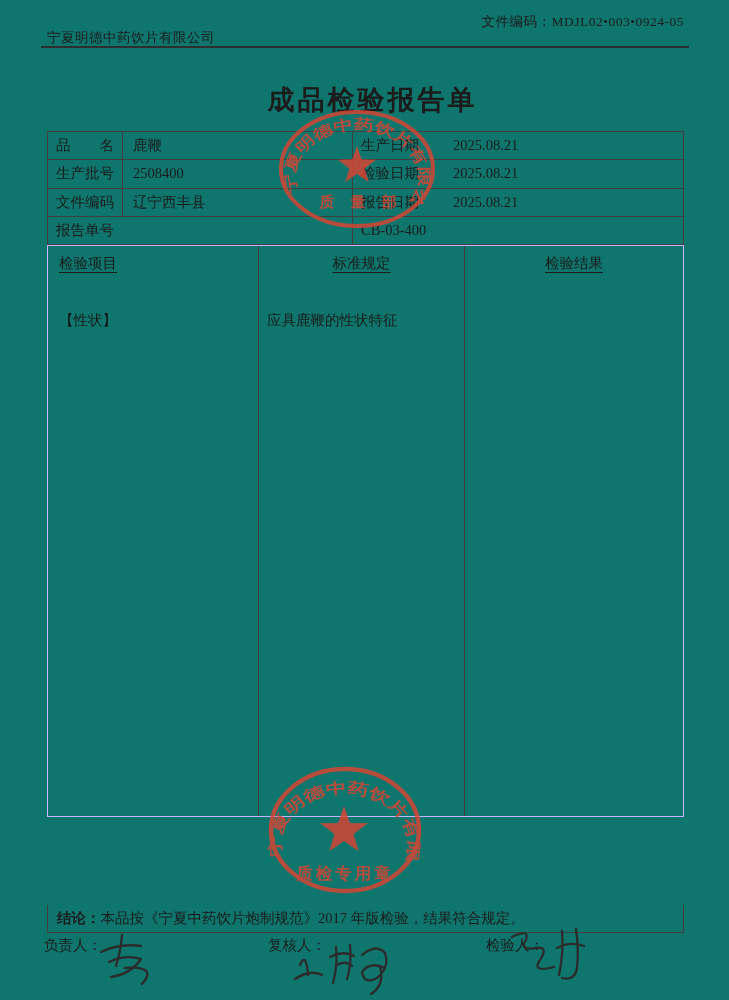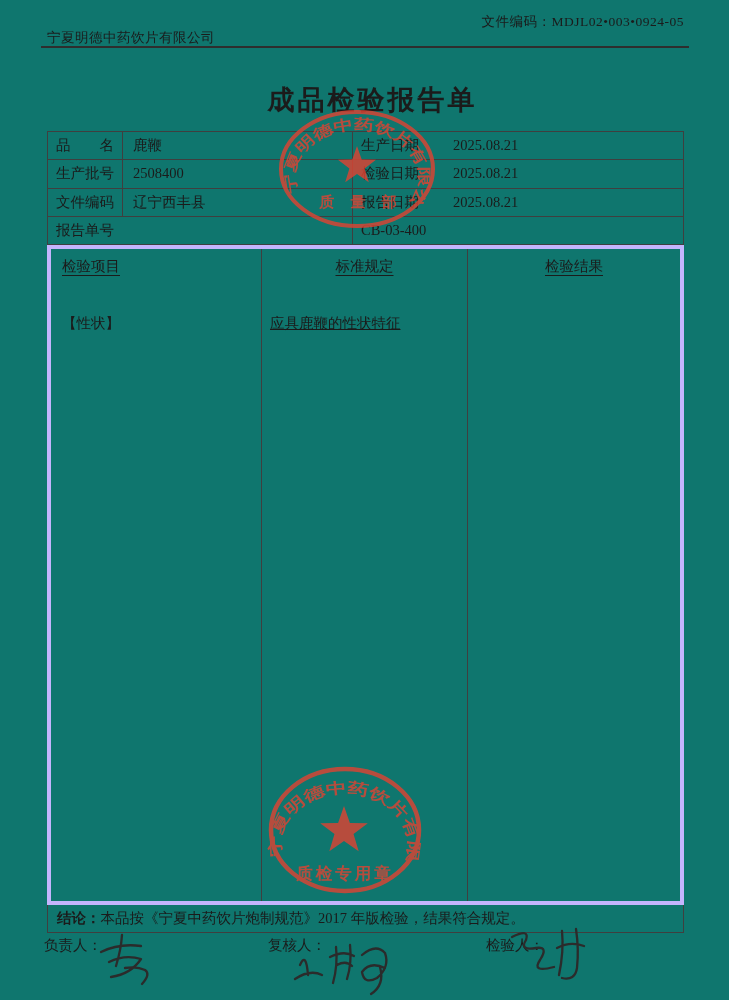--- a/index.html
+++ b/index.html
@@ -20,29 +20,29 @@
               border:1px solid #3f3f3f;box-sizing:border-box;display:flex;flex-direction:column;}
   .info-row{flex:1;display:flex;border-bottom:1px solid #3f3f3f;box-sizing:border-box;}
   .info-row:last-child{border-bottom:none;}
   .cell{display:flex;align-items:center;box-sizing:border-box;font-size:14.5px;}
   .c-label{width:75px;padding-left:8px;border-right:1px solid #3f3f3f;}
   .c-value{width:230px;padding-left:10px;border-right:1px solid #3f3f3f;}
   .c-right{flex:1;padding-left:8px;}
   .c-rlabel{width:92px;display:inline-block;}
   .c-label-wide{width:305px;padding-left:8px;border-right:1px solid #3f3f3f;}
   
-  .res-table{position:absolute;left:47px;top:245px;width:637px;height:660px;
-             border:4px solid #c4b5fd;box-sizing:border-box;display:flex;}
+  .res-table{position:absolute;left:47px;top:245px;width:637px;height:572px;
+             border:1px solid #c4b5fd;box-sizing:border-box;display:flex;}
   .res-col{box-sizing:border-box;padding-top:8px;font-size:14.5px;}
   .res-col1{width:211px;border-right:1px solid #3f3f3f;padding-left:11px;}
   .res-col2{width:206px;border-right:1px solid #3f3f3f;text-align:center;}
   .res-col3{flex:1;text-align:center;}
   .res-head{text-decoration:underline;text-underline-offset:4px;display:inline-block;}
   .res-cell{margin-top:38px;text-align:left;}
-  .res-col2 .res-cell{padding-left:8px;text-decoration:underline;}
+  .res-col2 .res-cell{padding-left:8px;}
   .res-col3 .res-cell{padding-left:8px;}
   
   .conclusion{position:absolute;left:47px;top:905px;width:637px;height:28px;
               border:1px solid #3f3f3f;border-top:none;box-sizing:border-box;
               display:flex;align-items:center;padding-left:9px;font-size:14.5px;}
   .concl-label{font-weight:bold;}
   
   .sig-label{position:absolute;top:936px;font-size:14.5px;}
   .sig-label.p1{left:44px;}
   .sig-label.p2{left:268px;}

